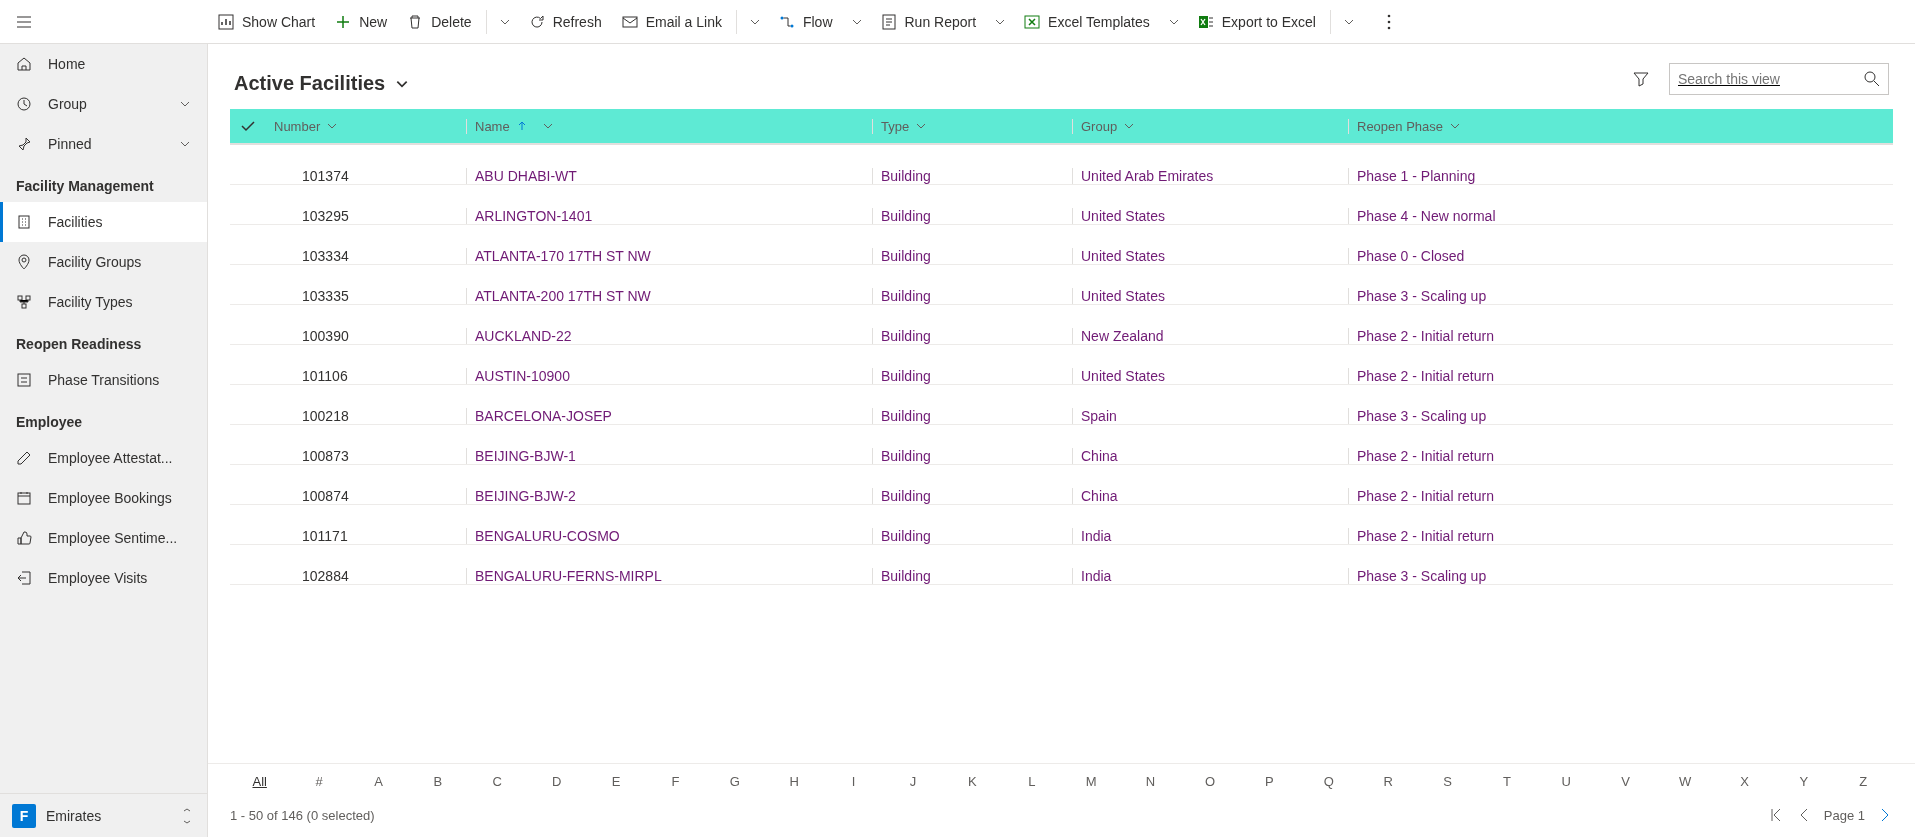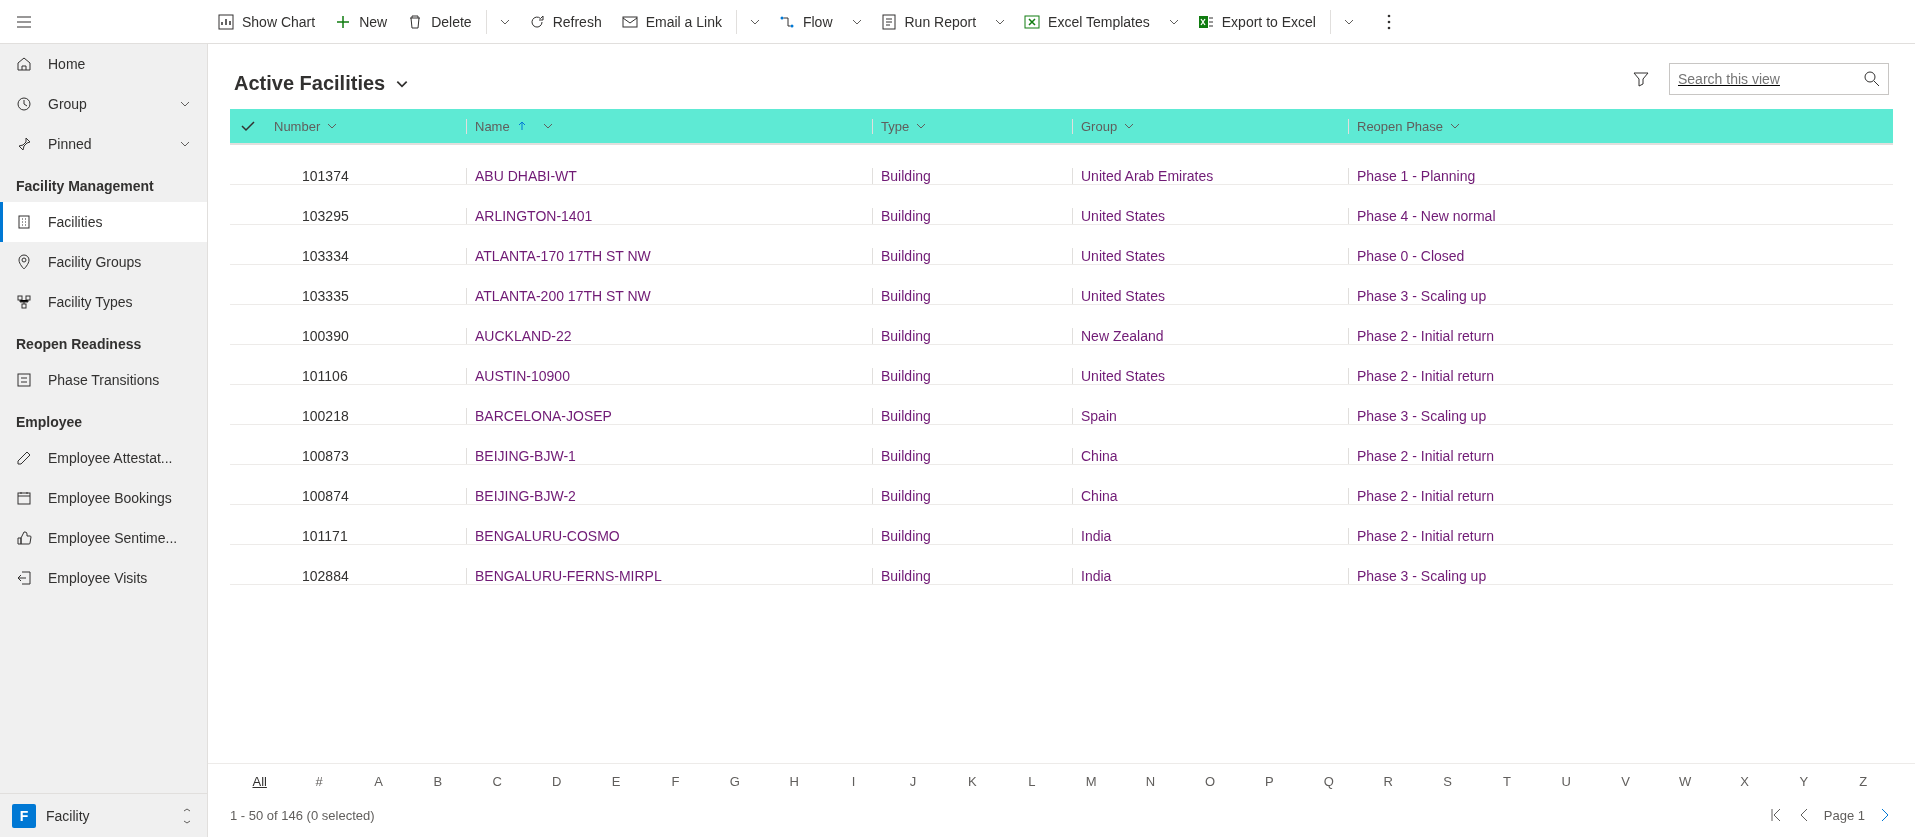--- a/index.html
+++ b/index.html
@@ -428,21 +428,21 @@
         </div>
         <div class="sb-item">
           <svg class="icon" viewBox="0 0 16 16">
               <path d="M6 2h8v12H6M10 8H2m0 0l3-3m-3 3l3 3" fill="none" stroke="#323130"></path>
             </svg>
           <span>Employee Visits</span>
         </div>
       </div>
       <div class="sb-footer">
         <div class="badge">F</div>
-        <span>Facility</span>
+        <span>Emirates</span>
         <svg class="icon sort" viewBox="0 0 16 16">
             <path d="M5 3l3-2 3 2M5 13l3 2 3-2" fill="none" stroke="#605e5c"></path>
           </svg>
       </div>
     </div>
 
     <div class="main">
       <div class="view-header">
         <div class="view-title">
           <span>Active Facilities</span>

